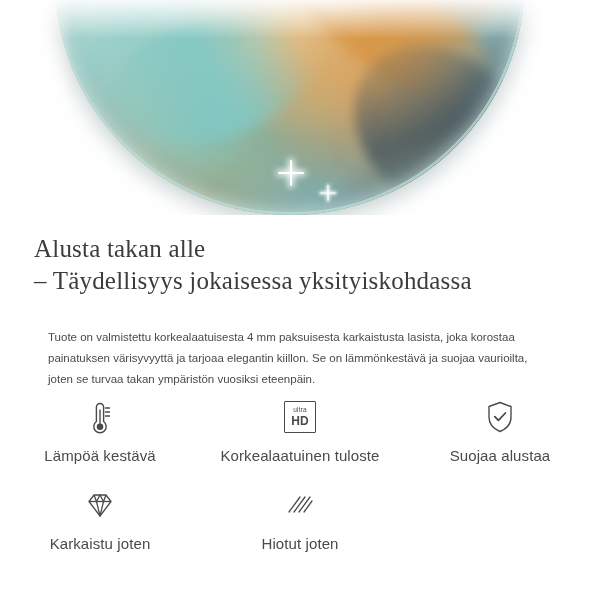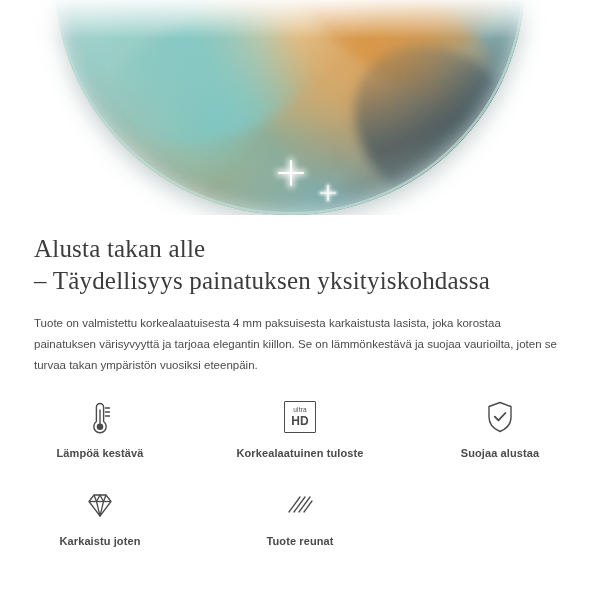--- a/index.html
+++ b/index.html
@@ -131,21 +131,21 @@
     padding: 18px 34px 0 34px;
     font-family: "Liberation Serif", serif;
     font-weight: 400;
     font-size: 25px;
     line-height: 32px;
     color: #3c3c3c;
     letter-spacing: 0.2px;
   }
   .headline .l2 { display: block; }
   .body-copy {
-    margin: 0;
+    margin: 14px;
     padding: 16px 34px 0 34px;
     font-size: 11.5px;
     line-height: 21px;
     color: #4a4a4a;
     max-width: 560px;
   }
 
   
   .features {
     position: absolute;
@@ -163,25 +163,24 @@
     justify-content: flex-start;
   }
   .feature-icon {
     height: 44px;
     display: flex;
     align-items: center;
     justify-content: center;
   }
   .feature-label {
     margin-top: 8px;
-    font-size: 11px;
+    font-size: 15px;
     color: #4a4a4a;
     text-align: center;
     letter-spacing: 0.1px;
-    font-weight: bold;
   }
   .ultrahd-box {
     width: 30px;
     height: 30px;
     border: 1.4px solid #4a4a4a;
     border-radius: 1px;
     display: flex;
     flex-direction: column;
     align-items: center;
     justify-content: center;
@@ -216,21 +215,21 @@
       <div class="disc-edge"></div>
     </div>
     <div class="sparkle sp1"></div>
     <div class="sparkle sp2"></div>
     <div class="hero-bg"></div>
   </div>
 
   <div class="content">
     <h1 class="headline">
       <span class="l1">Alusta takan alle</span>
-      <span class="l2">– Täydellisyys painatuksen yksityiskohdassa</span>
+      <span class="l2">– Täydellisyys jokaisessa yksityiskohdassa</span>
     </h1>
     <p class="body-copy">Tuote on valmistettu korkealaatuisesta 4 mm paksuisesta karkaistusta lasista, joka korostaa painatuksen värisyvyyttä ja tarjoaa elegantin kiillon. Se on lämmönkestävä ja suojaa vaurioilta, joten se turvaa takan ympäristön vuosiksi eteenpäin.</p>
   </div>
 
   <div class="features">
 
     <div class="feature">
       <div class="feature-icon">
         <svg width="34" height="40" viewBox="0 0 34 40">
           <g fill="none" stroke="#4a4a4a" stroke-width="1.4" stroke-linecap="round">
@@ -282,18 +281,18 @@
       <div class="feature-icon">
         <svg width="36" height="34" viewBox="0 0 36 34">
           <g fill="none" stroke="#4a4a4a" stroke-width="1.3" stroke-linecap="round">
             <path d="M7 24L18 9"></path>
             <path d="M12 24L23 9"></path>
             <path d="M17 24L28 9"></path>
             <path d="M22 24L30 13"></path>
           </g>
         </svg>
       </div>
-      <div class="feature-label">Tuote reunat</div>
+      <div class="feature-label">Hiotut joten</div>
     </div>
 
 
   </div>
 </div>
 
 </body></html>

